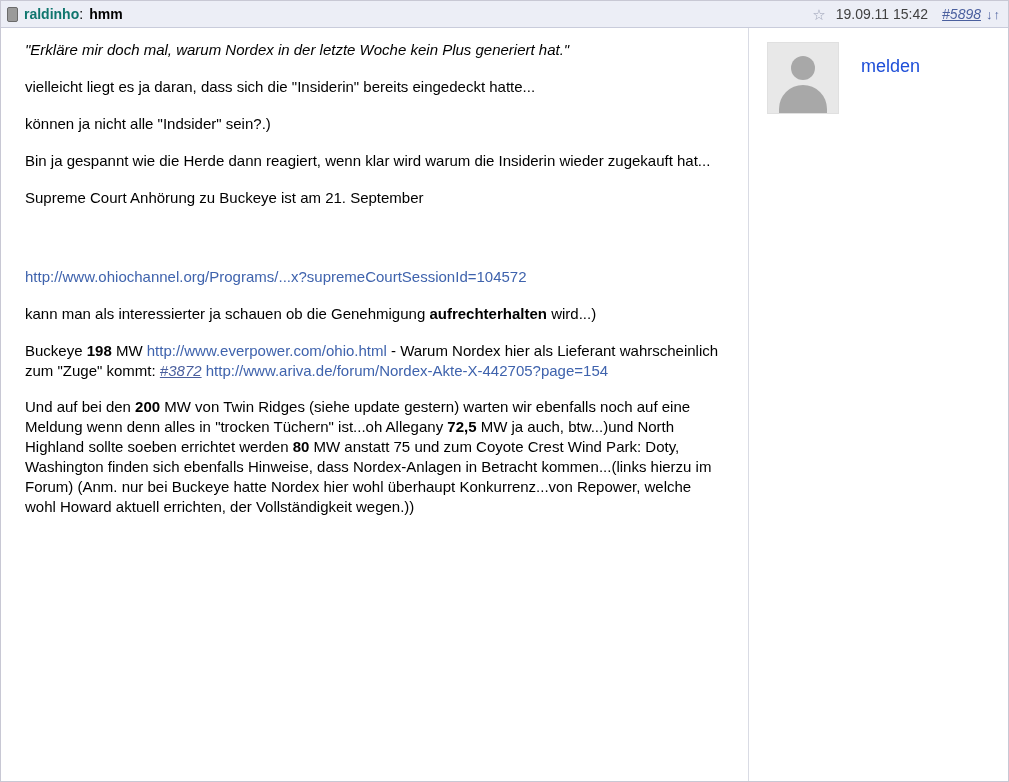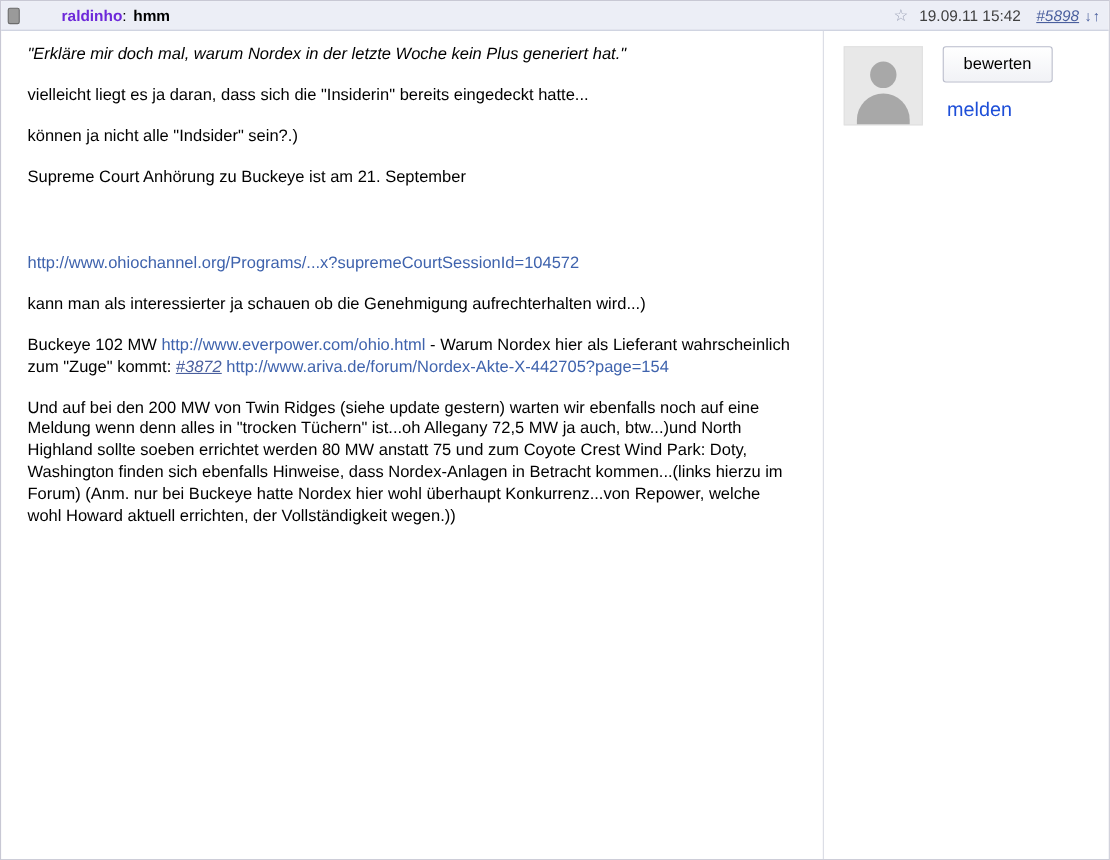--- a/index.html
+++ b/index.html
@@ -36,22 +36,21 @@
     width: 9px;
     height: 13px;
     border: 1px solid #6b6b6b;
     border-radius: 2px;
     background: #9a9a9a;
     margin-right: 6px;
     flex: 0 0 auto;
   }
   .author {
     font-weight: bold;
-    color: #6d28d9;
-    margin-left: 32px;
+    color: #0f766e;
   }
   .subject {
     margin-left: 6px;
     color: #000;
     font-weight: bold;
   }
   .header-spacer { flex: 1 1 auto; }
   .star-icon {
     color: #9aa0b5;
     font-size: 15px;
@@ -158,21 +157,21 @@
     text-decoration: none;
     cursor: pointer;
     word-break: break-all;
   }
   .ref {
     color: #4a5f9e;
     text-decoration: underline;
     font-style: italic;
     cursor: pointer;
   }
-  b { font-weight: normal; }
+  b { font-weight: bold; }
 </style>
 </head>
 <body>
 
 <div id="page">
 
   <div class="post-header">
     <span class="mobile-icon"></span>
     <span class="author">raldinho</span>
     <span>:</span>
@@ -184,41 +183,41 @@
     <span class="arrow">↓</span>
     <span class="arrow">↑</span>
   </div>
 
   <div class="post-body">
 
     <div class="post-text">
       <p class="quote">"Erkläre mir doch mal, warum Nordex in der letzte Woche kein Plus generiert hat."</p>
       <p>vielleicht liegt es ja daran, dass sich die "Insiderin" bereits eingedeckt hatte...</p>
       <p>können ja nicht alle "Indsider" sein?.)</p>
+      <p>Bin ja gespannt wie die Herde dann reagiert, wenn klar wird warum die Insiderin wieder zugekauft hat...</p>
       <p>Supreme Court Anhörung zu Buckeye ist am 21. September</p>
 
       <div class="gap"></div>
 
       <p><span class="link">http://www.ohiochannel.org/Programs/...x?supremeCourtSessionId=104572</span></p>
 
       <p><span>kann man als interessierter ja schauen ob die Genehmigung </span><b>aufrechterhalten</b><span> wird...)</span></p>
 
-      <p><span>Buckeye </span><b>102</b><span> MW </span><span class="link">http://www.everpower.com/ohio.html</span><span> - Warum Nordex hier als Lieferant wahrscheinlich zum "Zuge" kommt: </span><span class="ref">#3872</span><span> </span><span class="link">http://www.ariva.de/forum/Nordex-Akte-X-442705?page=154</span></p>
+      <p><span>Buckeye </span><b>198</b><span> MW </span><span class="link">http://www.everpower.com/ohio.html</span><span> - Warum Nordex hier als Lieferant wahrscheinlich zum "Zuge" kommt: </span><span class="ref">#3872</span><span> </span><span class="link">http://www.ariva.de/forum/Nordex-Akte-X-442705?page=154</span></p>
 
       <p><span>Und auf  bei den </span><b>200</b><span> MW von Twin Ridges (siehe update gestern) warten wir ebenfalls noch auf eine Meldung wenn denn alles in "trocken Tüchern" ist...oh Allegany </span><b>72,5</b><span> MW  ja auch, btw...)und North Highland sollte soeben errichtet werden </span><b>80</b><span> MW anstatt 75 und zum Coyote Crest Wind Park: Doty, Washington finden sich ebenfalls Hinweise, dass Nordex-Anlagen in Betracht kommen...(links hierzu im Forum) (Anm. nur bei Buckeye hatte Nordex hier wohl überhaupt Konkurrenz...von Repower, welche wohl Howard aktuell errichten, der Vollständigkeit wegen.))</span></p>
 
     </div>
 
     <div class="post-side">
       <div class="side-row">
         <div class="avatar">
           <div class="head"></div>
           <div class="shoulders"></div>
         </div>
         <div class="side-actions">
-          <button class="rate-button">bewerten</button>
           <span class="report-link">melden</span>
         </div>
       </div>
     </div>
 
   </div>
 </div>
 
 </body></html>

